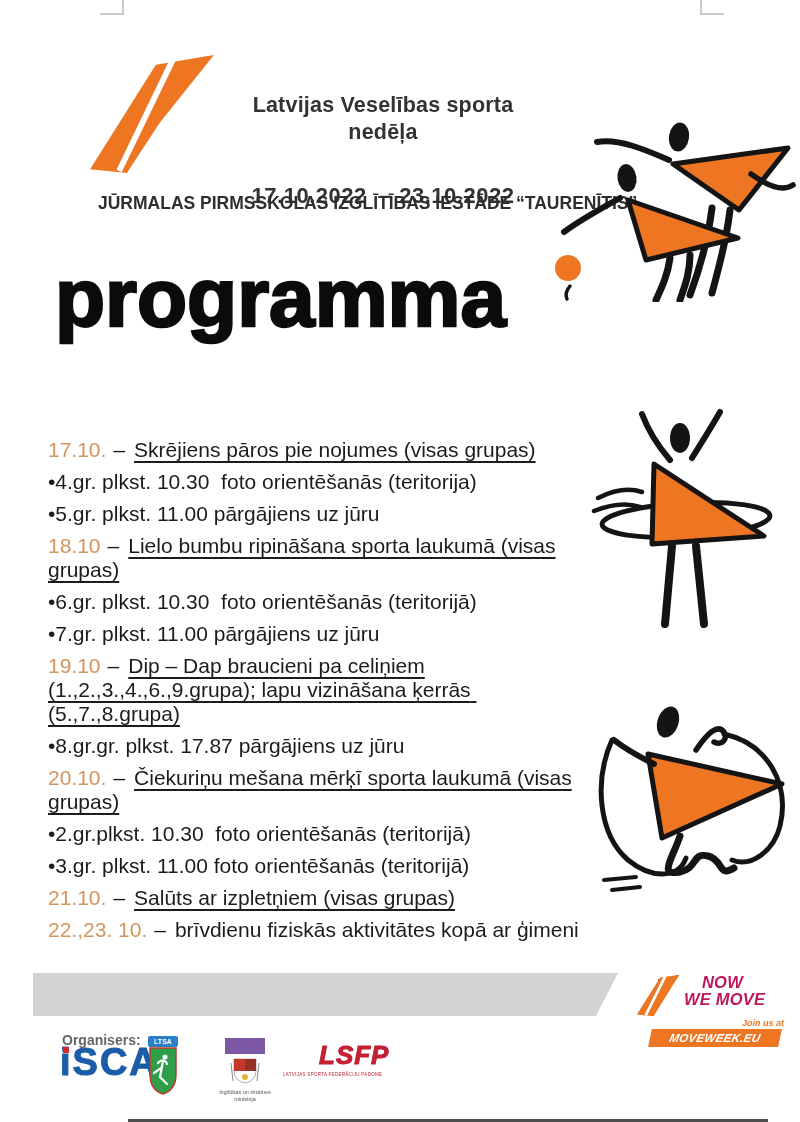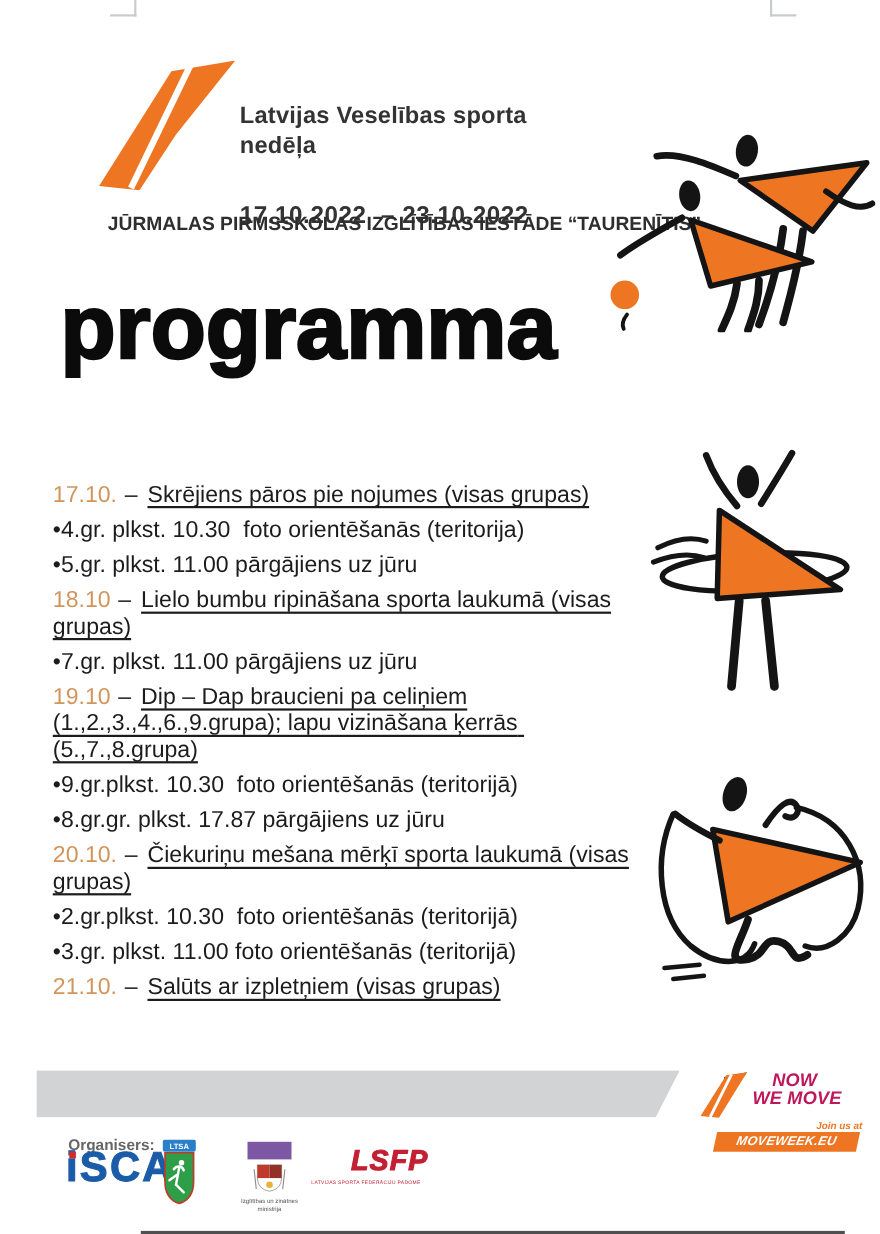--- a/index.html
+++ b/index.html
@@ -6,21 +6,21 @@
   .page{
     position:relative;width:800px;height:1122px;background:#ffffff;
     overflow:hidden;font-family:"Liberation Sans",sans-serif;color:#1a1a1a;
   }
   
   .crop{position:absolute;width:22px;height:13px;top:0;}
   .crop.left{left:100px;border-right:2px solid #c9cbcd;border-bottom:2px solid #c9cbcd;}
   .crop.right{left:700px;border-left:2px solid #c9cbcd;border-bottom:2px solid #c9cbcd;}
   
   .hdr-logo{position:absolute;left:88px;top:55px;}
-  .hdr-titles{position:absolute;left:218px;top:56px;width:330px;
+  .hdr-titles{position:absolute;left:218px;top:56px;width:330px;text-align:center;
     font-weight:700;color:#333;white-space:pre-wrap;}
   .hdr-titles .t1{font-size:21.5px;line-height:27px;letter-spacing:.2px;}
   .hdr-titles .t2{font-size:22px;line-height:28px;letter-spacing:.5px;}
   .institution{position:absolute;left:58px;top:193px;width:560px;font-size:17.5px;
     font-weight:700;color:#2e2e2e;white-space:pre-wrap;margin-left:40px;}
   
   .big-heading{position:absolute;left:55px;top:254px;font-size:82px;line-height:87px;
     font-weight:700;color:#0b0b0b;letter-spacing:0;-webkit-text-stroke:2.5px #0b0b0b;}
   
   .program{position:absolute;left:48px;top:438px;width:548px;font-size:21px;}
@@ -95,44 +95,47 @@
       <span class="p-bullet">•4.gr. plkst. 10.30  foto orientēšanās (teritorija)</span>
     </div>
     <div class="p-line">
       <span class="p-bullet">•5.gr. plkst. 11.00 pārgājiens uz jūru</span>
     </div>
     <div class="p-line">
       <span class="p-date">18.10</span><span class="p-dash">–</span><span class="p-title u">Lielo bumbu ripināšana sporta laukumā (visas
 grupas)</span>
     </div>
     <div class="p-line">
+      <span class="p-bullet">•6.gr. plkst. 10.30  foto orientēšanās (teritorijā)</span>
+    </div>
+    <div class="p-line">
       <span class="p-bullet">•7.gr. plkst. 11.00 pārgājiens uz jūru</span>
     </div>
     <div class="p-line">
       <span class="p-date">19.10</span><span class="p-dash">–</span><span class="p-title u">Dip – Dap braucieni pa celiņiem
 (1.,2.,3.,4.,6.,9.grupa); lapu vizināšana ķerrās (5.,7.,8.grupa)</span>
     </div>
     <div class="p-line">
-      <span class="p-bullet">•9.gr.plkst. 10.30  foto orientēšanās (teritorijā)</span>
-    </div>
-    <div class="p-line">
       <span class="p-bullet">•8.gr.gr. plkst. 17.87 pārgājiens uz jūru</span>
     </div>
     <div class="p-line">
       <span class="p-date">20.10.</span><span class="p-dash">–</span><span class="p-title u">Čiekuriņu mešana mērķī sporta laukumā (visas
 grupas)</span>
     </div>
     <div class="p-line">
       <span class="p-bullet">•2.gr.plkst. 10.30  foto orientēšanās (teritorijā)</span>
     </div>
     <div class="p-line">
       <span class="p-bullet">•3.gr. plkst. 11.00 foto orientēšanās (teritorijā)</span>
     </div>
     <div class="p-line">
       <span class="p-date">21.10.</span><span class="p-dash">–</span><span class="p-title u">Salūts ar izpletņiem (visas grupas)</span>
+    </div>
+    <div class="p-line">
+      <span class="p-date">22.,23. 10.</span><span class="p-dash">–</span><span class="p-title">brīvdienu fiziskās aktivitātes kopā ar ģimeni</span>
     </div>
   </div>
 
   <div class="illus" style="left:540px;top:112px;">
     <svg width="256" height="190" viewBox="0 0 256 190">
       <g stroke="#141414" stroke-linecap="round" stroke-linejoin="round" fill="none">
 
         <ellipse cx="139" cy="25" rx="10" ry="14.5" fill="#141414" stroke="none" transform="rotate(8 139 25)"></ellipse>
         <path d="M129,48 C106,38 78,26 57,30" stroke-width="6"></path>
         <polygon points="133,52 248,36 199,98" fill="#ee7623" stroke-width="5"></polygon>

